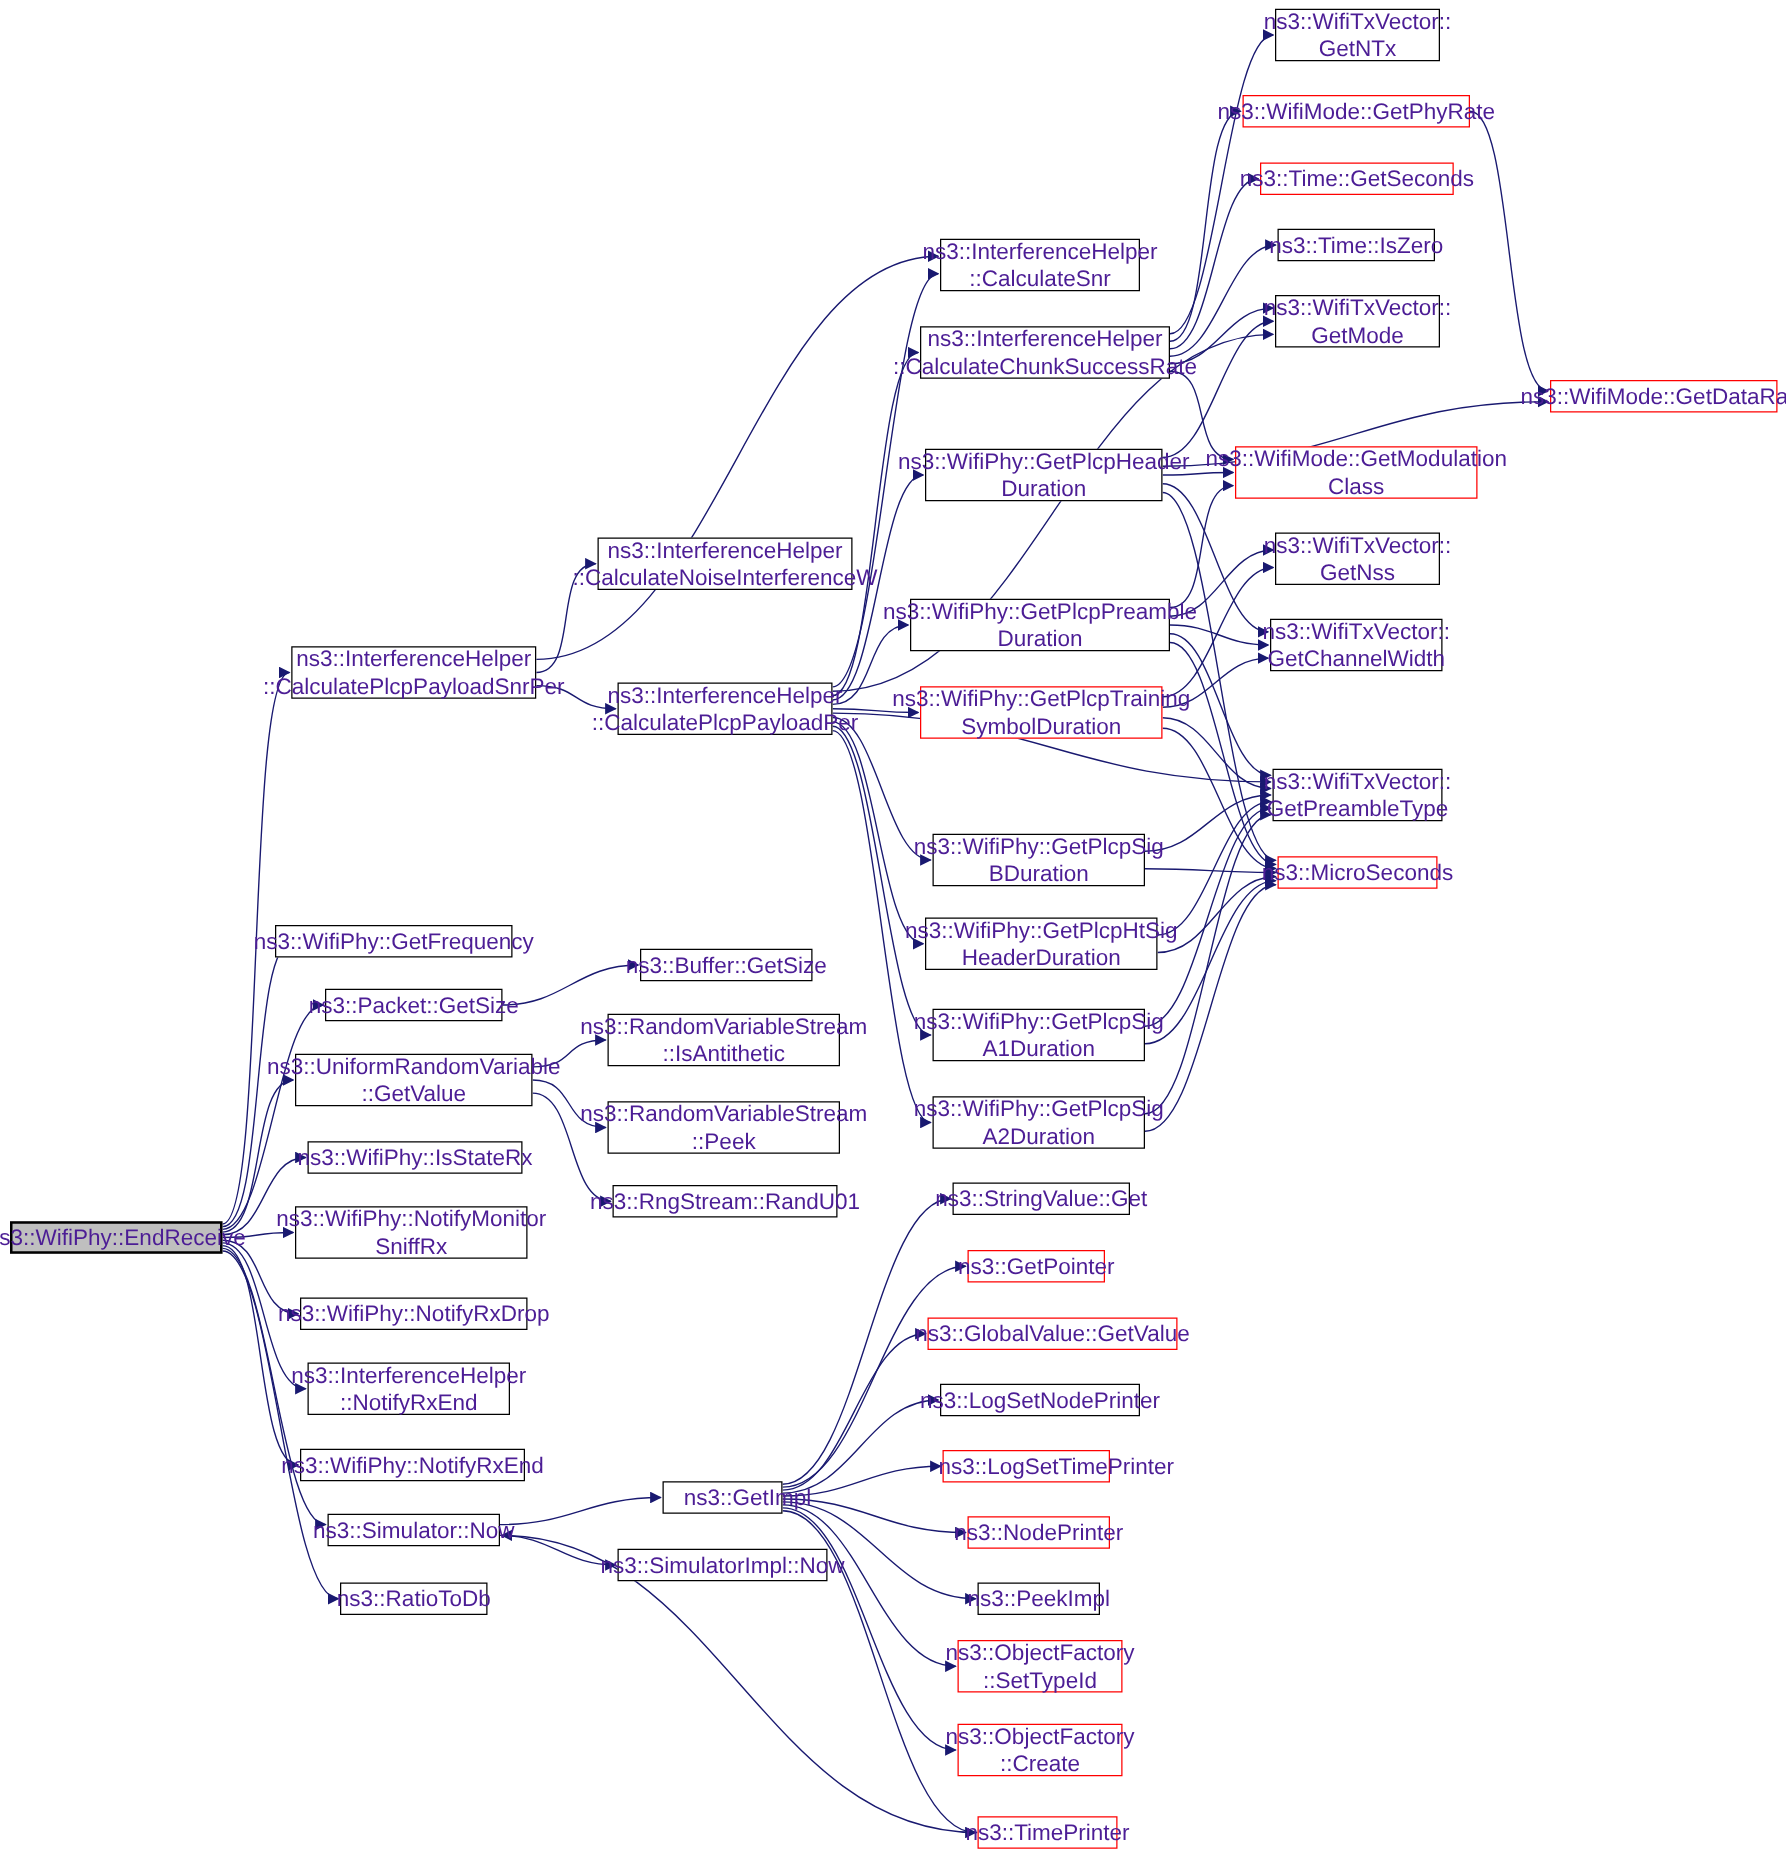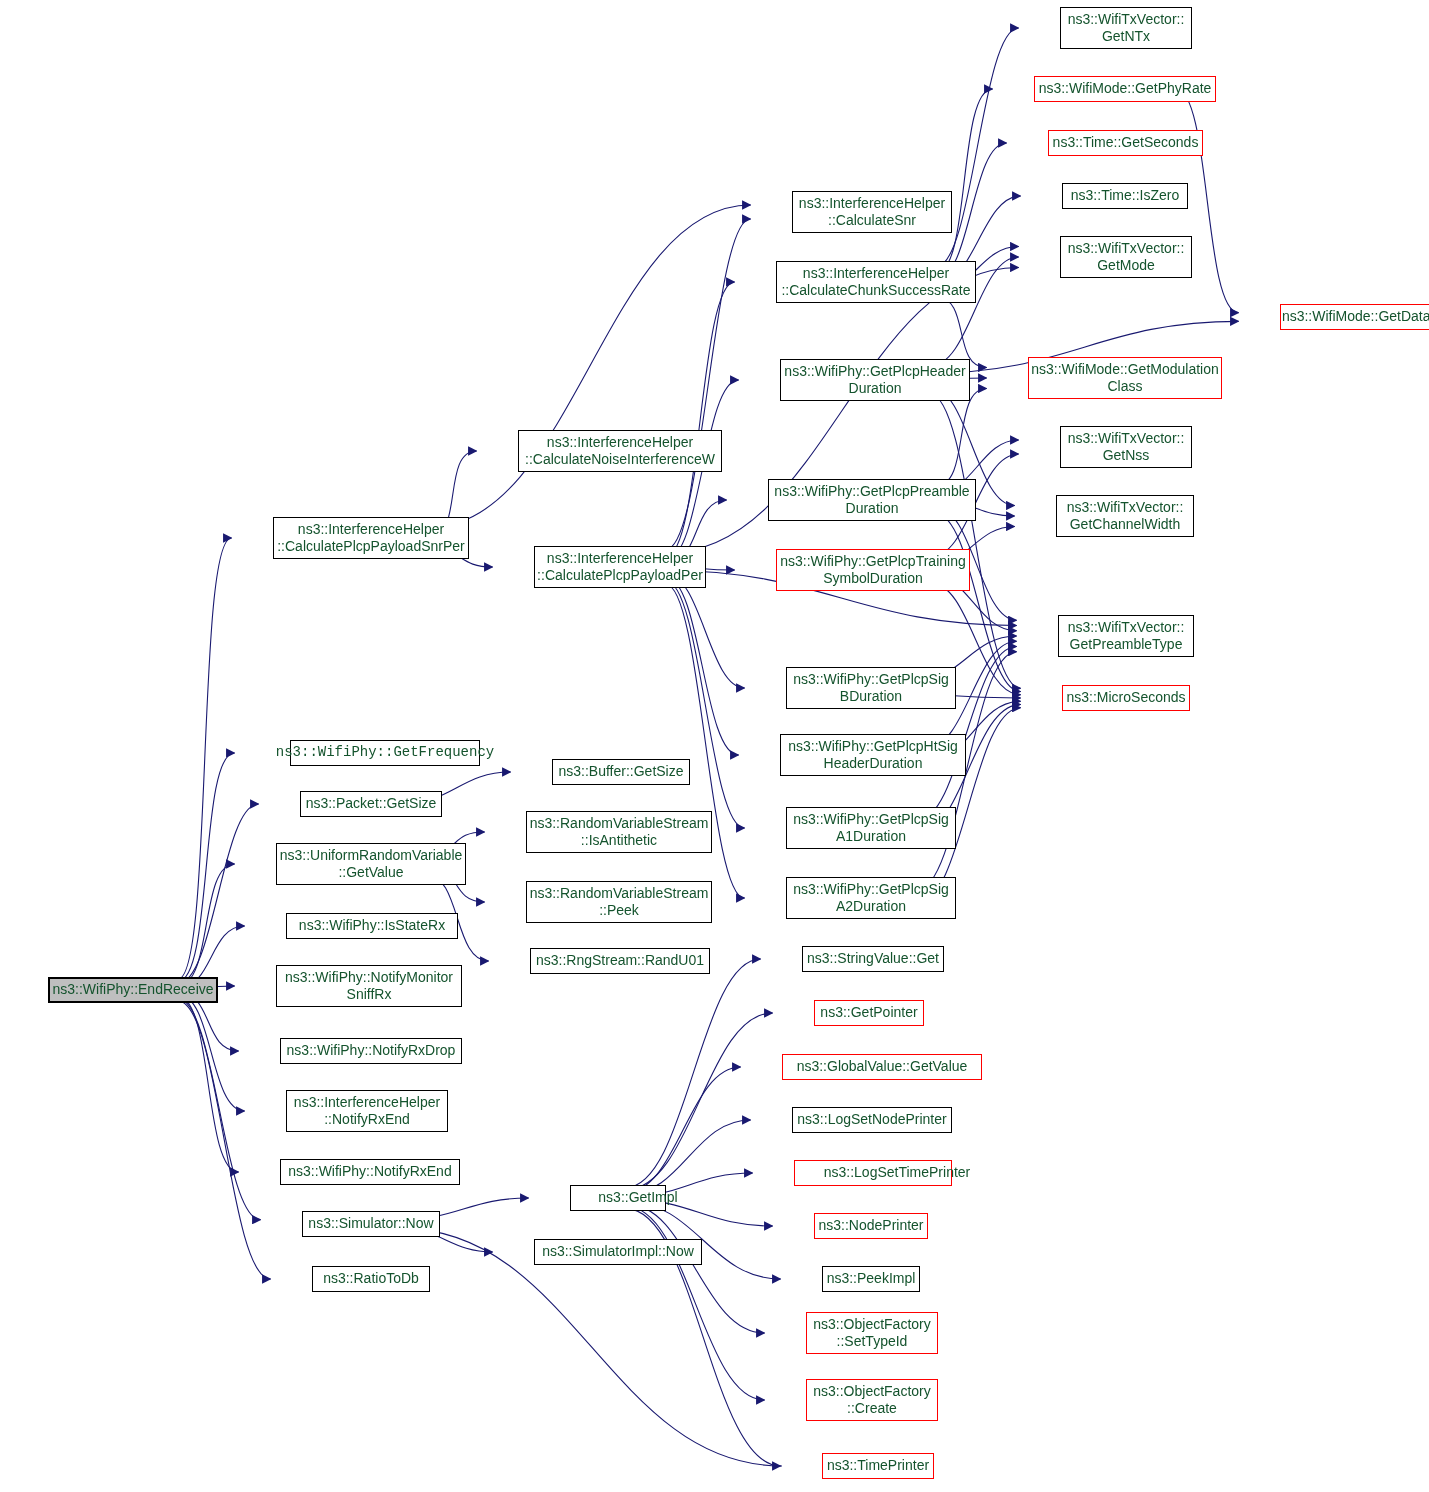--- a/index.html
+++ b/index.html
@@ -26,27 +26,26 @@
   }
   .node {
     position: absolute;
     box-sizing: border-box;
     background: var(--node-fill, #ffffff);
     border: 1px solid var(--node-border, #000000);
     display: flex;
     flex-direction: column;
     align-items: center;
     justify-content: center;
-    font-size: 14px;
+    font-size: 18px;
     line-height: 1.25;
-    color: #14532d;
+    color: #4c1d95;
     text-align: center;
     white-space: nowrap;
     cursor: pointer;
-    margin-left: 40px;
   }
   .node.external {
     border-color: var(--external-border, #ff0000);
   }
   .node.root {
     background: var(--root-fill, #bfbfbf);
     border-width: 2px;
     cursor: default;
   }
   .label-line {
@@ -218,21 +217,21 @@
       <span class="label-line">ns3::WifiTxVector::</span>
       <span class="label-line">GetChannelWidth</span>
     </div>
     <div class="node" style="left: 1018px; top: 615px; width: 136px; height: 42px;">
       <span class="label-line">ns3::WifiTxVector::</span>
       <span class="label-line">GetPreambleType</span>
     </div>
     <div class="node external" style="left: 1022px; top: 685px; width: 128px; height: 26px;">
       <span class="label-line">ns3::MicroSeconds</span>
     </div>
-    <div class="node" style="left: 250px; top: 740px; width: 190px; height: 26px; font-family: Liberation Mono, monospace;">
+    <div class="node" style="left: 220px; top: 740px; width: 190px; height: 26px;">
       <span class="label-line">ns3::WifiPhy::GetFrequency</span>
     </div>
     <div class="node" style="left: 260px; top: 791px; width: 142px; height: 26px;">
       <span class="label-line">ns3::Packet::GetSize</span>
     </div>
     <div class="node" style="left: 512px; top: 759px; width: 138px; height: 26px;">
       <span class="label-line">ns3::Buffer::GetSize</span>
     </div>
     <div class="node" style="left: 236px; top: 843px; width: 190px; height: 42px;">
       <span class="label-line">ns3::UniformRandomVariable</span>
@@ -283,21 +282,21 @@
     </div>
     <div class="node external" style="left: 774px; top: 1000px; width: 110px; height: 26px;">
       <span class="label-line">ns3::GetPointer</span>
     </div>
     <div class="node external" style="left: 742px; top: 1054px; width: 200px; height: 26px;">
       <span class="label-line">ns3::GlobalValue::GetValue</span>
     </div>
     <div class="node" style="left: 752px; top: 1107px; width: 160px; height: 26px;">
       <span class="label-line">ns3::LogSetNodePrinter</span>
     </div>
-    <div class="node external" style="left: 754px; top: 1160px; width: 158px; height: 26px; padding-left: 48px;">
+    <div class="node external" style="left: 754px; top: 1160px; width: 134px; height: 26px; padding-left: 48px;">
       <span class="label-line">ns3::LogSetTimePrinter</span>
     </div>
     <div class="node external" style="left: 774px; top: 1213px; width: 114px; height: 26px;">
       <span class="label-line">ns3::NodePrinter</span>
     </div>
     <div class="node" style="left: 782px; top: 1266px; width: 98px; height: 26px;">
       <span class="label-line">ns3::PeekImpl</span>
     </div>
     <div class="node external" style="left: 766px; top: 1312px; width: 132px; height: 42px;">
       <span class="label-line">ns3::ObjectFactory</span>

